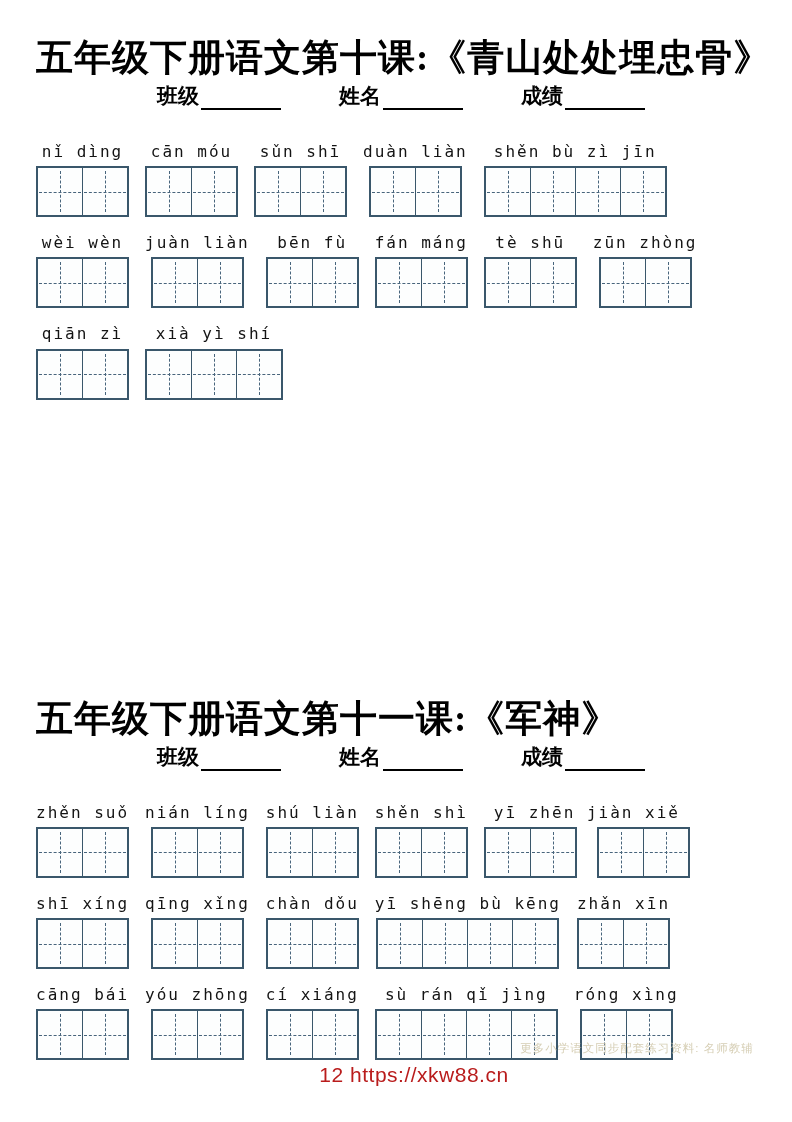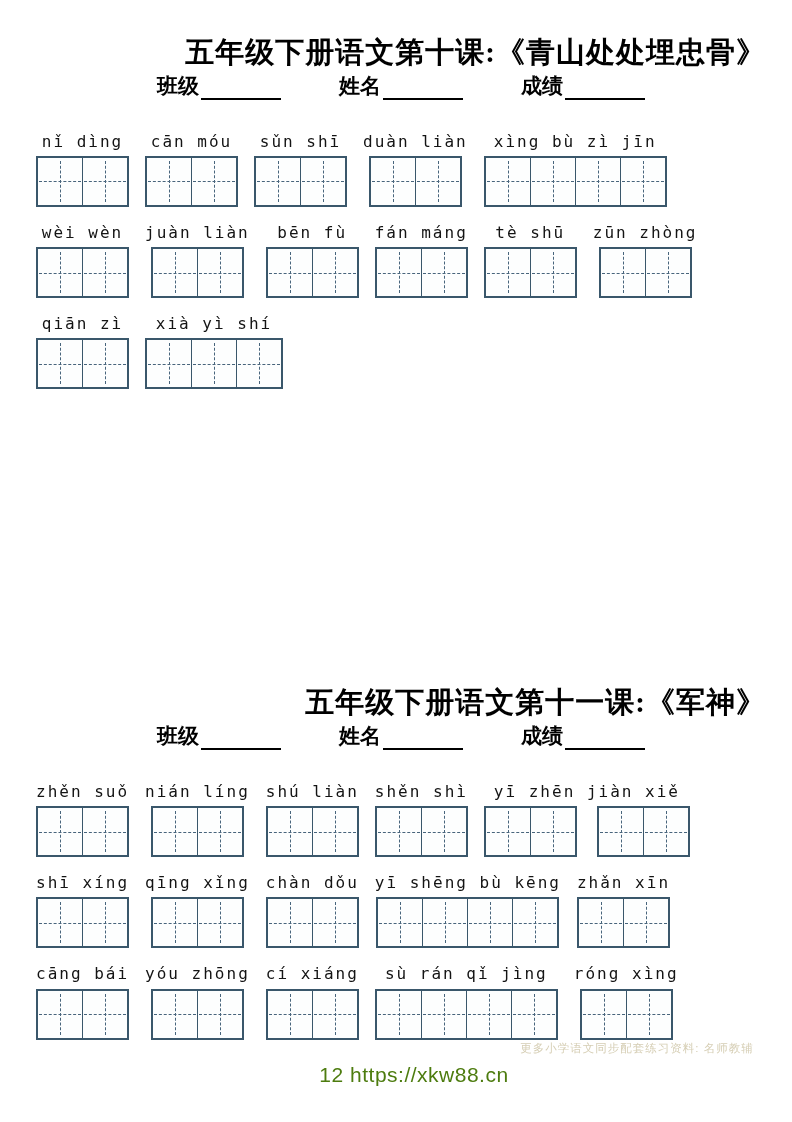--- a/index.html
+++ b/index.html
@@ -9,24 +9,24 @@
     font-family: "Liberation Sans", sans-serif;
     position: relative;
     overflow: hidden;
   }
   .sheet { padding: 34px 26px 0 36px; }
 
   .title {
     margin: 0;
     font-family: "Liberation Serif", serif;
     font-weight: bold;
-    font-size: 29px;
+    font-size: 37px;
     line-height: 1.3;
     color: #000;
-    text-align: right;
+    text-align: left;
     letter-spacing: 1px;
     white-space: nowrap;
   }
 
   .fields {
     display: flex;
     justify-content: center;
     gap: 58px;
     font-family: "Liberation Serif", serif;
     font-weight: bold;
@@ -100,21 +100,21 @@
     white-space: nowrap;
     overflow: hidden;
     text-align: center;
   }
   .footer {
     position: absolute;
     top: 1063px; left: 0; right: 0;
     text-align: center;
     padding-left: 36px;
     font-size: 21px;
-    color: #4d7c0f;
+    color: #b91c1c;
     letter-spacing: 0.5px;
   }
 </style>
 </head>
 <body>
 
 <div class="sheet">
 
   <section>
     <h1 class="title">五年级下册语文第十课:《青山处处埋忠骨》</h1>
@@ -164,21 +164,21 @@
           <div class="unit">
             <div class="pinyin">duàn liàn</div>
             <div class="groups">
               <div class="grid-group">
                 <div class="cell"></div>
                 <div class="cell"></div>
               </div>
             </div>
           </div>
           <div class="unit">
-            <div class="pinyin">xìng bù zì jīn</div>
+            <div class="pinyin">shěn bù zì jīn</div>
             <div class="groups">
               <div class="grid-group">
                 <div class="cell"></div>
                 <div class="cell"></div>
                 <div class="cell"></div>
                 <div class="cell"></div>
               </div>
             </div>
           </div>
         </div>

